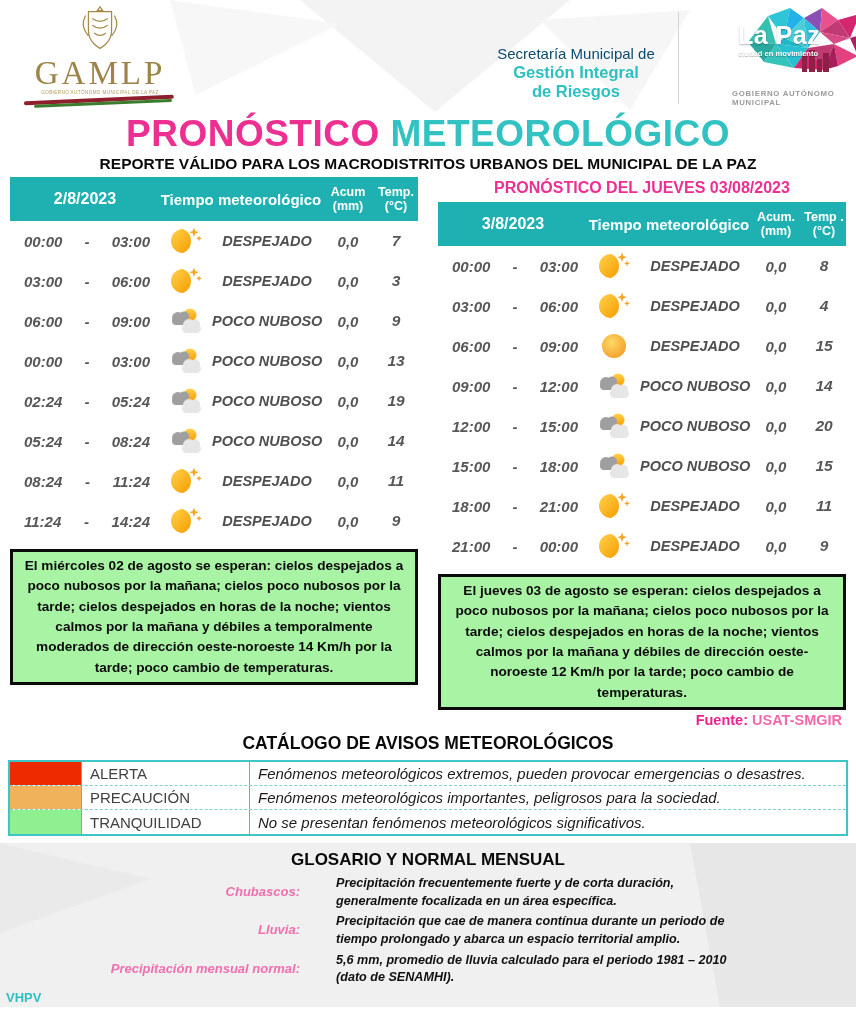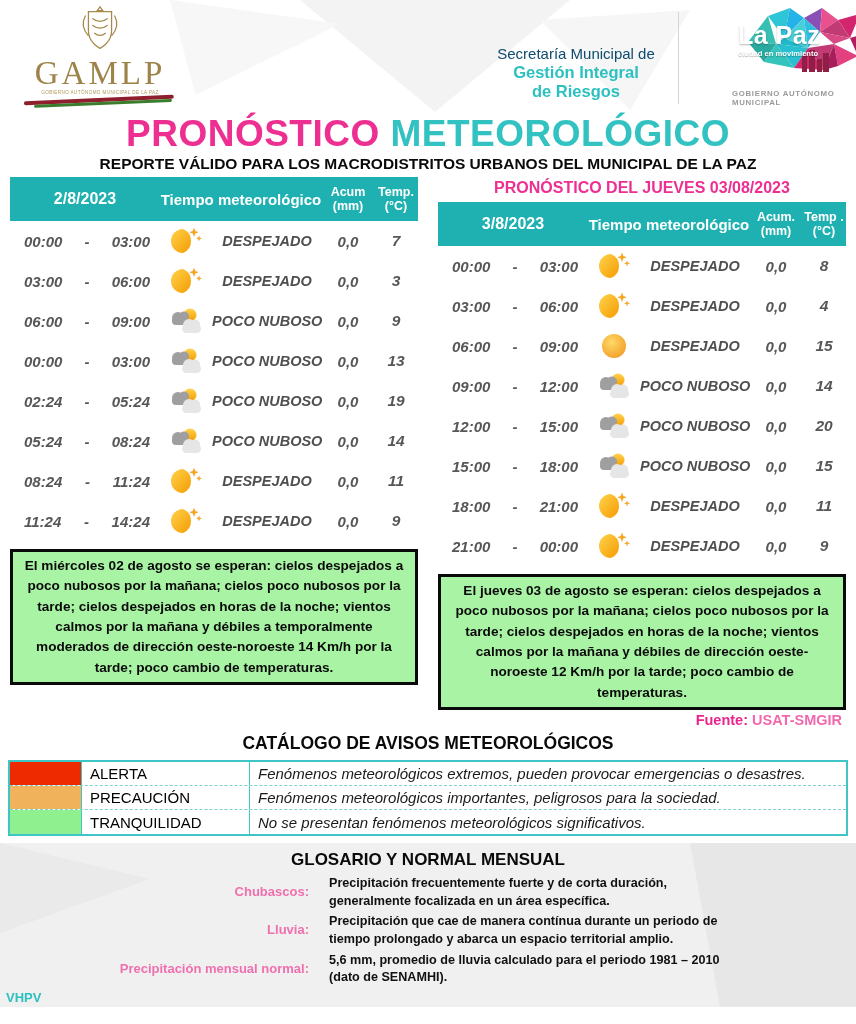--- a/index.html
+++ b/index.html
@@ -78,32 +78,32 @@
   .fuente-label { color:#e9258c; }
   .fuente-value { color:#f268ad; }
 
   
   .catalog-title { text-align:center; font-size:17.5px; font-weight:bold; color:#0a0a0a; margin:5px 0 6px; }
   .catalog-table { margin:0 8px; border:2px solid #3ec6c6; background:#fff; }
   .crow { display:grid; grid-template-columns:72px 168px 1fr; height:24px; align-items:center; }
   .crow:not(:last-child) { border-bottom:1px dashed #7ed0d0; }
   .swatch { height:100%; border-right:1.5px solid #3ec6c6; }
   .level { height:100%; display:flex; align-items:center; padding-left:8px; font-size:15px;
-           color:#000000; border-right:1.5px solid #3ec6c6; }
+           color:#404040; border-right:1.5px solid #3ec6c6; }
   .cdesc { padding-left:8px; font-size:15px; font-style:italic; color:#1a1a1a; }
 
   
   .glossary { margin-top:7px; background:#f0f0f0; padding:7px 0 2px; position:relative; overflow:hidden; }
   .glossary::after { content:""; position:absolute; right:0; top:0; width:166px; height:100%;
                      background:#e7e7e7; clip-path:polygon(0 0,100% 0,100% 100%,18% 100%); }
   .glossary::before { content:""; position:absolute; left:0; top:0; width:150px; height:90px;
                       background:#eaeaea; clip-path:polygon(0 0,100% 40%,0 100%); }
   .glossary > * { position:relative; z-index:1; }
   .glossary-title { text-align:center; font-size:17px; font-weight:bold; color:#0a0a0a; margin-bottom:5px; }
-  .gentry { display:grid; grid-template-columns:300px 1fr; column-gap:20px; align-items:center; margin:3px 9px; }
+  .gentry { display:grid; grid-template-columns:300px 1fr; column-gap:36px; align-items:center; margin:3px 0;font-style:italic; }
   .gterm { text-align:right; color:#f06fae; font-weight:bold; font-size:13px; line-height:1.3; }
   .gdef { font-weight:bold; font-size:12.6px; color:#111; line-height:1.4; padding-right:120px; }
   .vhpv { color:#2cc0c0; font-weight:bold; font-size:13px; margin:2px 0 0 6px; }
 </style>
 </head>
 <body>
 
 <div class="page">
   <div class="wm tri-a"></div>
   <div class="wm tri-b"></div>

